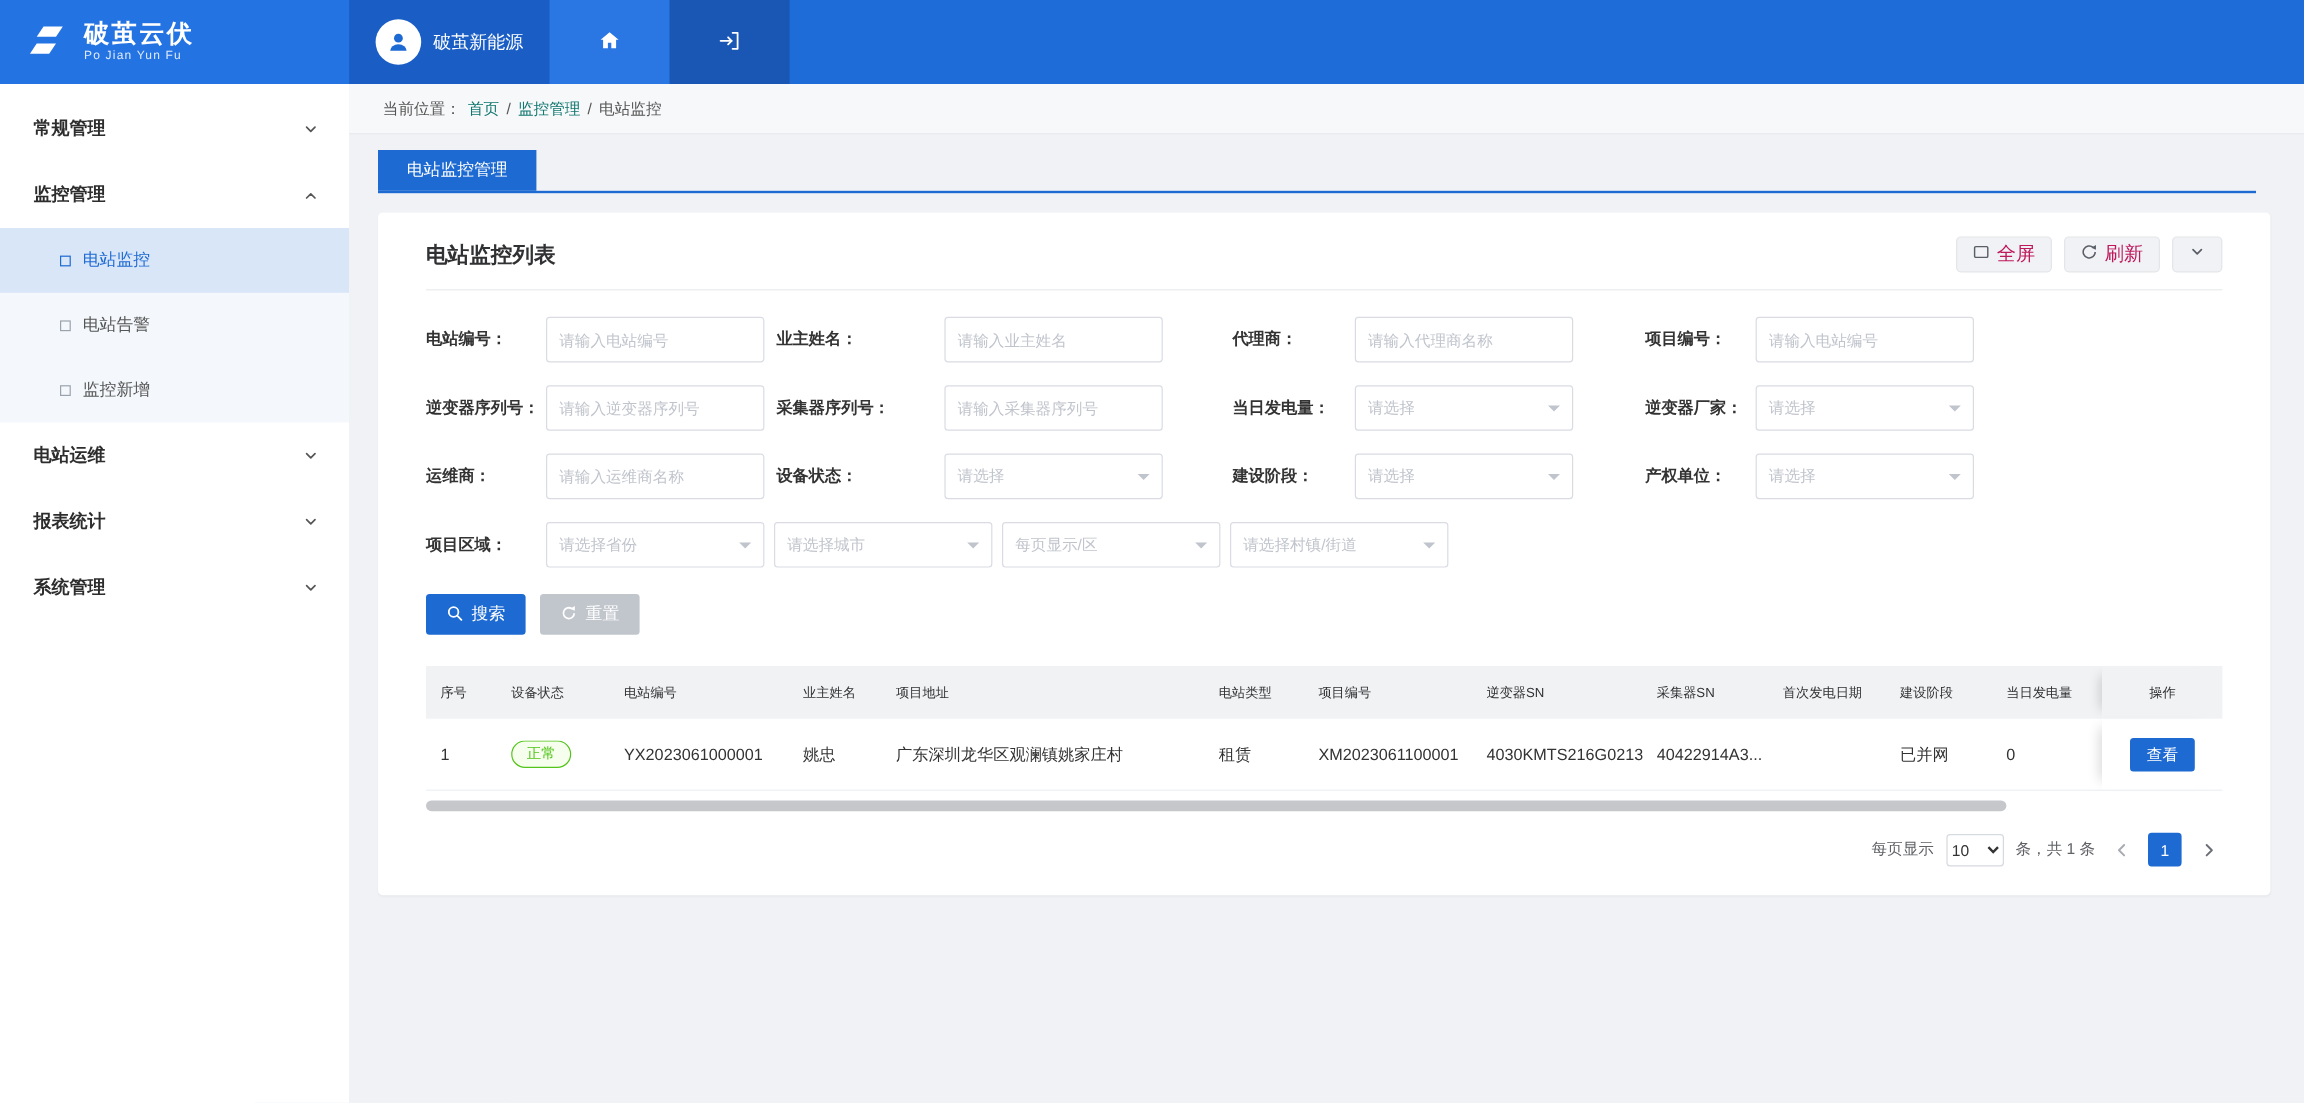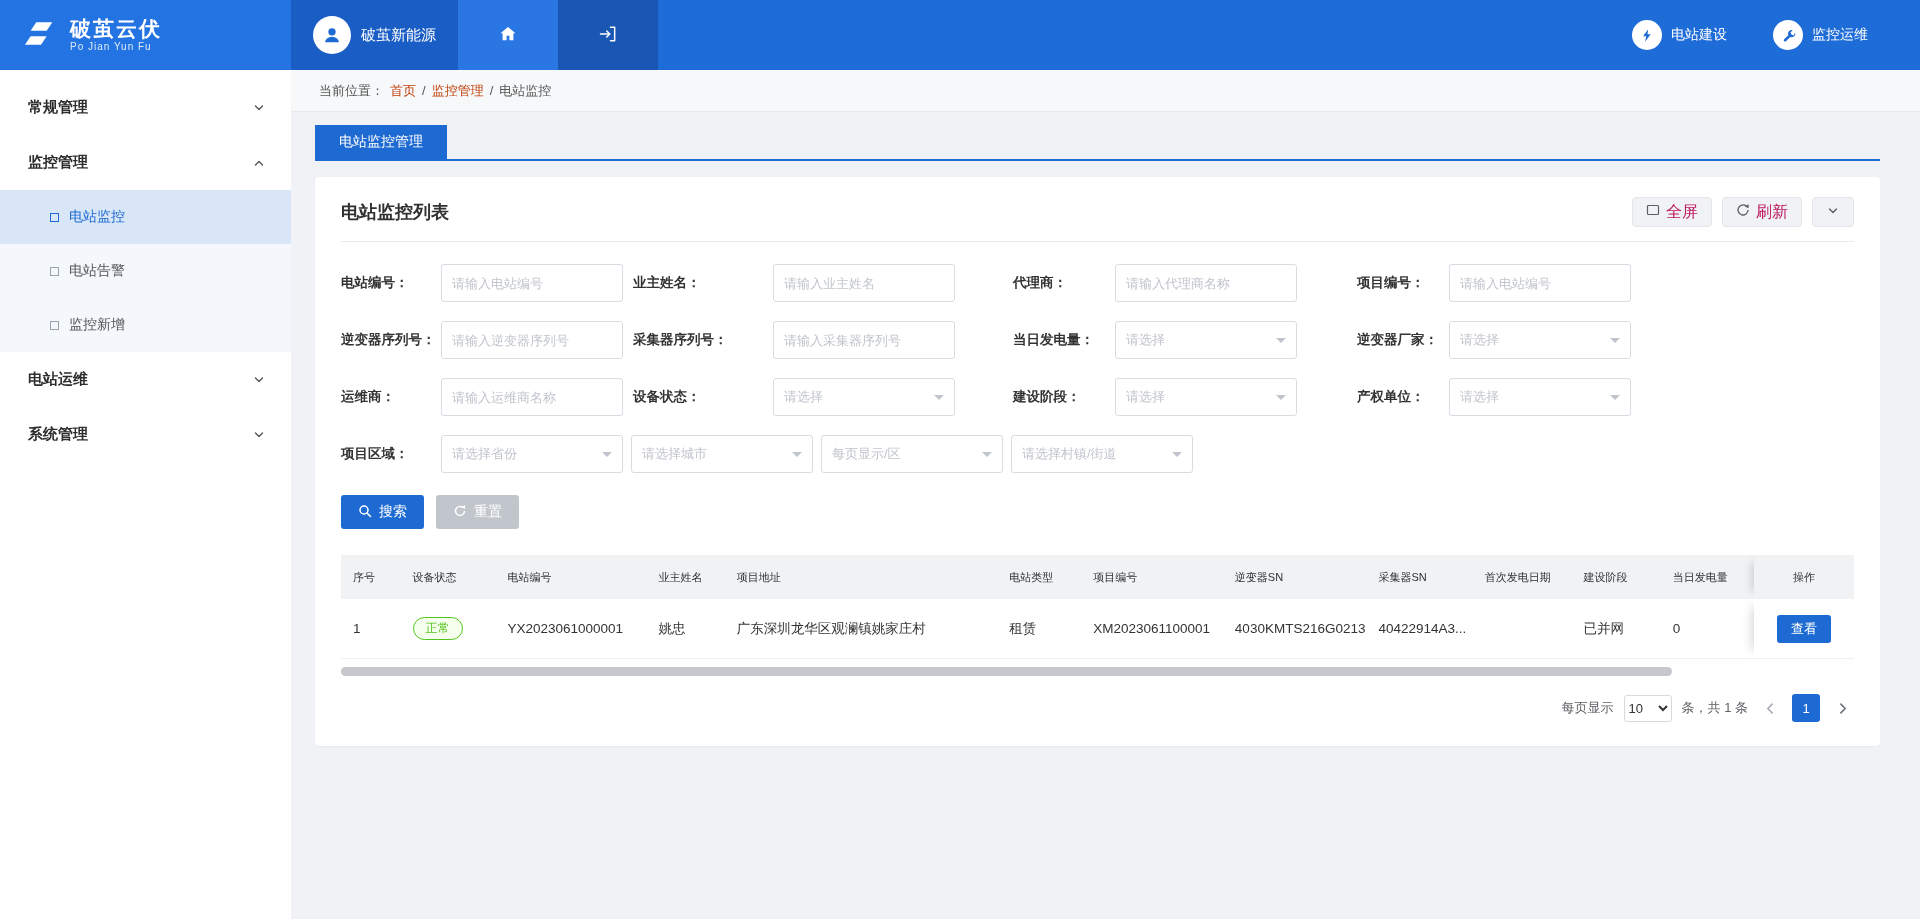--- a/index.html
+++ b/index.html
@@ -36,26 +36,26 @@
   .chev.up { transform: rotate(180deg); }
   .submenu { background: #f4f8fd; }
   .submenu-item { height: 54px; display: flex; align-items: center; gap: 10px; padding-left: 50px; font-size: 14px; color: #555; cursor: pointer; }
   .submenu-item .sq { width: 9px; height: 9px; border: 1px solid #9aa3ad; display: inline-block; }
   .submenu-item.active { background: #d9e6f8; color: #1d6ad2; }
   .submenu-item.active .sq { border-color: #1d6ad2; }
 
   
   .main { flex: 1; min-width: 0; display: flex; flex-direction: column; background: #f0f2f5; }
   .breadcrumb-bar { height: 42px; background: #f7f8fa; border-bottom: 1px solid #e6e8eb; display: flex; align-items: center; padding: 0 28px; font-size: 13px; color: #555; gap: 6px; }
-  .breadcrumb-bar a { color: #c2410c; text-decoration: none; cursor: pointer; }
+  .breadcrumb-bar a { color: #0f766e; text-decoration: none; cursor: pointer; }
   .tabs { margin: 13px 40px 0 24px; border-bottom: 2px solid #1d6ad2; }
   .tab { display: inline-flex; align-items: center; height: 34px; padding: 0 24px; background: #1d6ad2; color: #fff; font-size: 14px; cursor: pointer; }
 
   
-  .card { margin: 16px 40px 0 24px; background: #fff; border-radius: 4px; padding: 20px 26px 24px; box-shadow: 0 1px 2px rgba(0,0,0,.04); }
+  .card { margin: 16px 28px 0 24px; background: #fff; border-radius: 4px; padding: 20px 40px 24px; box-shadow: 0 1px 2px rgba(0,0,0,.04); }
   .card-head { display: flex; align-items: center; justify-content: space-between; padding-bottom: 14px; border-bottom: 1px solid #e8eaec; }
   .card-title { font-size: 18px; font-weight: 700; color: #303133; }
   .card-tools { display: flex; align-items: center; gap: 10px; }
   .tool-btn { display: inline-flex; align-items: center; gap: 6px; height: 30px; padding: 0 13px; background: #f0f2f5; border: 1px solid #e3e5e8; border-radius: 4px; font-size: 16px; color: #be185d; cursor: pointer; font-family: inherit; }
   .tool-btn.icon-only { padding: 0 14px; }
 
   
   .filters { padding-top: 22px; }
   .filter-grid { display: grid; grid-template-columns: 292px 380px 344px 284px; row-gap: 19px; justify-content: start; }
   .fgroup { display: flex; align-items: center; }
@@ -135,38 +135,20 @@
     <div class="hdr-btn hdr-login">
       <span>
         <svg width="20" height="20" viewBox="0 0 24 24" fill="none" stroke="#fff" stroke-width="1.8" stroke-linecap="round" stroke-linejoin="round">
             <path d="M15 4h5v16h-5"></path>
             <path d="M3 12h11"></path>
             <path d="M10.5 8.5 14 12l-3.5 3.5"></path>
           </svg>
       </span>
     </div>
     <div class="hdr-spacer"></div>
-    <div class="hdr-nav">
-      <div class="hdr-nav-item">
-        <span class="nav-circle">
-          <svg width="15" height="15" viewBox="0 0 24 24" fill="#1d6ad2">
-              <path d="M13 2 5 13h5l-2 9 9-12h-5z"></path>
-            </svg>
-        </span>
-        <span>电站建设</span>
-      </div>
-      <div class="hdr-nav-item">
-        <span class="nav-circle">
-          <svg width="15" height="15" viewBox="0 0 24 24" fill="#1d6ad2">
-              <path d="M22.7 7.3a6 6 0 0 1-8 7.1L8 21a2.1 2.1 0 0 1-3-3l6.6-6.6a6 6 0 0 1 7.1-8l-3.5 3.5 1.4 3.5 3.5 1.4z"></path>
-            </svg>
-        </span>
-        <span>监控运维</span>
-      </div>
-    </div>
   </header>
 
   <div class="body-row">
 
     <aside class="sidebar">
       <div class="menu-item">
         <span class="mi-label">常规管理</span>
         <span class="chev">
           <svg width="12" height="12" viewBox="0 0 12 12">
               <polyline points="2.5,4 6,7.5 9.5,4" fill="none" stroke="#555" stroke-width="1.4" stroke-linecap="round" stroke-linejoin="round"></polyline>
@@ -190,20 +172,28 @@
           <span class="sq"></span>
           <span>电站告警</span>
         </div>
         <div class="submenu-item">
           <span class="sq"></span>
           <span>监控新增</span>
         </div>
       </div>
       <div class="menu-item">
         <span class="mi-label">电站运维</span>
+        <span class="chev">
+          <svg width="12" height="12" viewBox="0 0 12 12">
+              <polyline points="2.5,4 6,7.5 9.5,4" fill="none" stroke="#555" stroke-width="1.4" stroke-linecap="round" stroke-linejoin="round"></polyline>
+            </svg>
+        </span>
+      </div>
+      <div class="menu-item">
+        <span class="mi-label">报表统计</span>
         <span class="chev">
           <svg width="12" height="12" viewBox="0 0 12 12">
               <polyline points="2.5,4 6,7.5 9.5,4" fill="none" stroke="#555" stroke-width="1.4" stroke-linecap="round" stroke-linejoin="round"></polyline>
             </svg>
         </span>
       </div>
       <div class="menu-item">
         <span class="mi-label">系统管理</span>
         <span class="chev">
           <svg width="12" height="12" viewBox="0 0 12 12">

